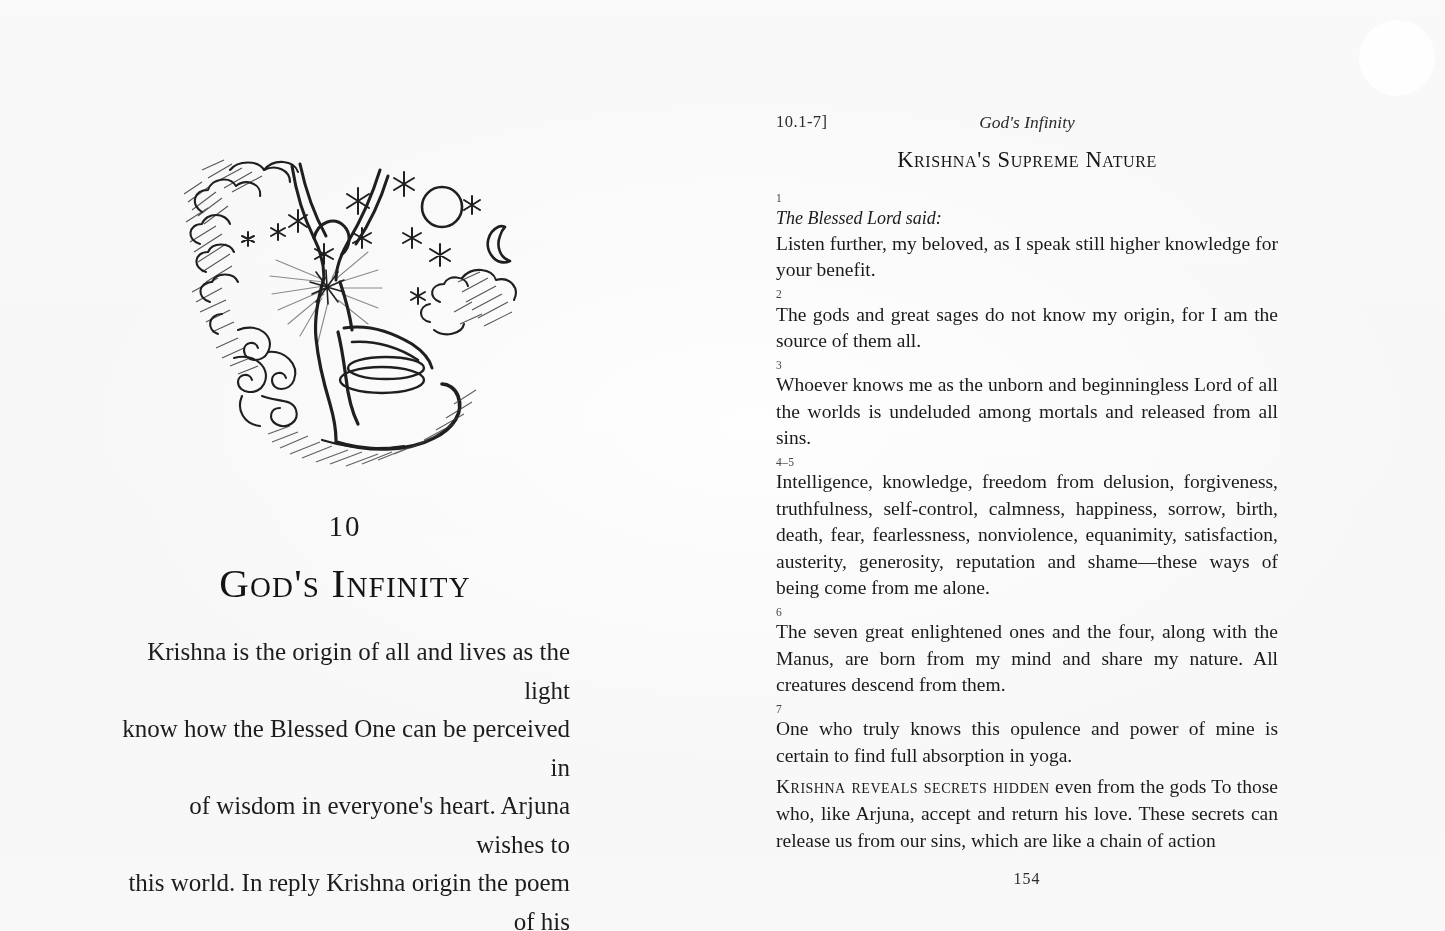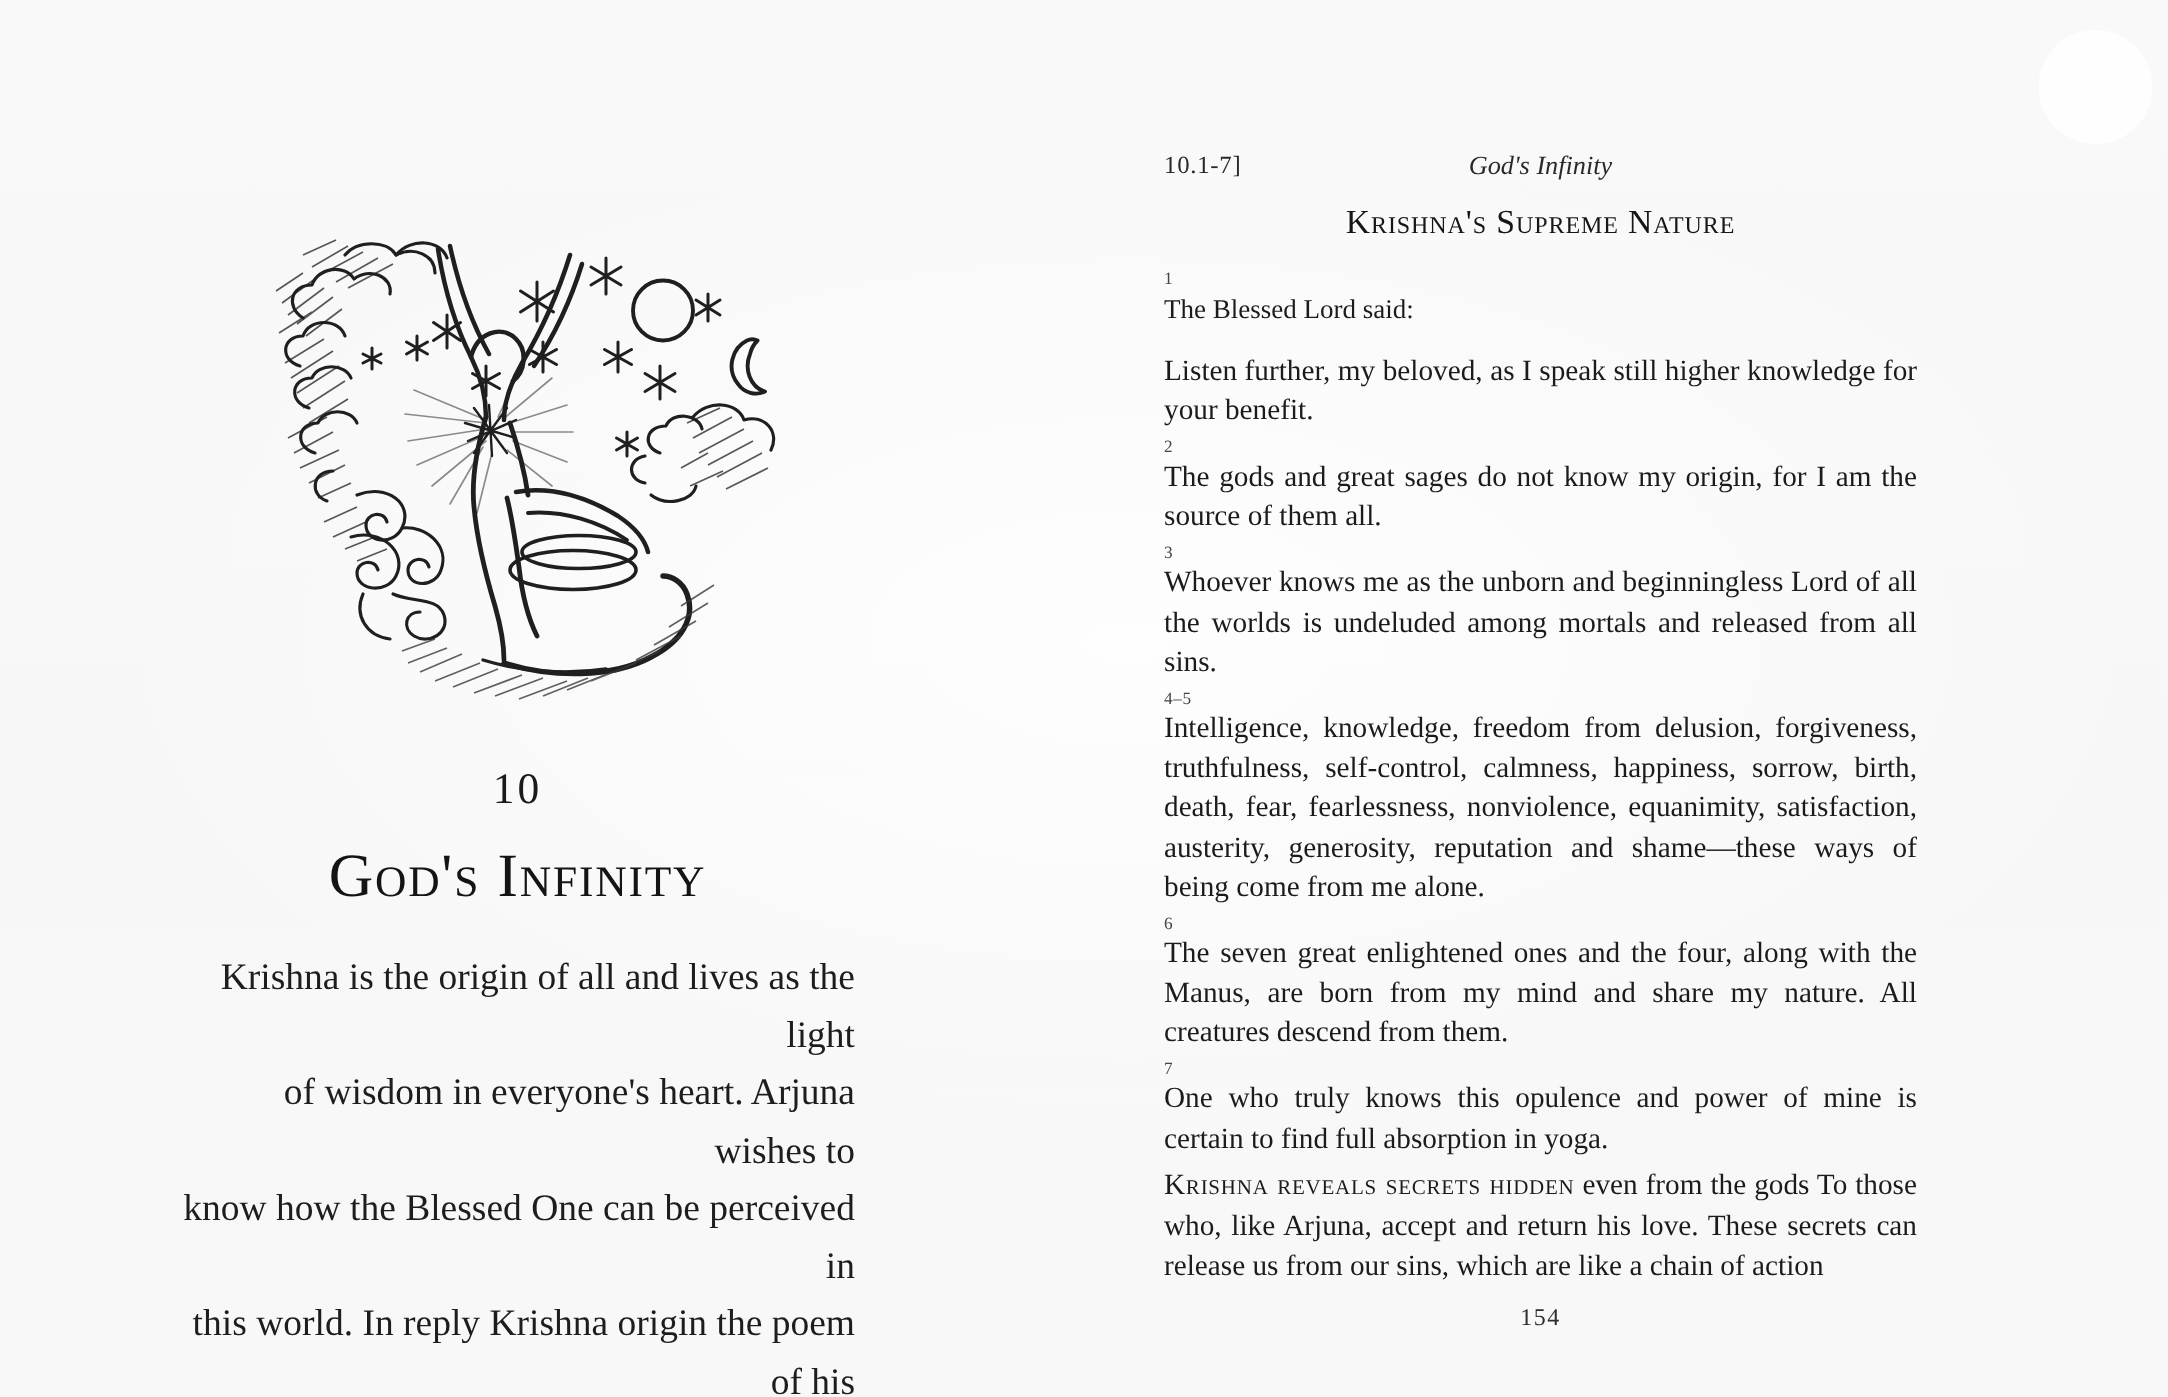--- a/index.html
+++ b/index.html
@@ -87,21 +87,21 @@
     line-height: 1.54;
     margin-top: 26px;
     padding: 0 10px;
     color: #1d1d1d;
   }
 
   
   .right-page {
     position: absolute;
     left: 776px;
-    top: 100px;
+    top: 112px;
     width: 502px;
   }
 
   .running-head {
     position: relative;
     height: 26px;
     font-size: 16.5px;
     color: #2a2a2a;
   }
   .folio-ref {
@@ -140,23 +140,24 @@
     margin-bottom: 1px;
   }
   .verse-text {
     font-size: 19.5px;
     line-height: 1.36;
     text-align: justify;
     color: #1b1b1b;
     margin-bottom: 5px;
   }
   .speaker {
+    font-style: italic;
     font-size: 18px;
     line-height: 1.36;
-    margin-bottom: 17px;
+    margin-bottom: 1px;
     color: #1b1b1b;
   }
 
   .commentary {
     font-size: 19.5px;
     line-height: 1.37;
     text-align: justify;
     color: #1b1b1b;
   }
   .commentary .lead-caps {
@@ -283,22 +284,22 @@
         </g>
       </svg>
     </div>
 
     <div class="chapter-number">10</div>
 
     <div class="chapter-title">God's Infinity</div>
 
     <div class="chapter-summary">
       <div>Krishna is the origin of all and lives as the light</div>
+      <div>know how the Blessed One can be perceived in</div>
       <div>of wisdom in everyone's heart. Arjuna wishes to</div>
-      <div>know how the Blessed One can be perceived in</div>
       <div>this world. In reply Krishna origin the poem of his</div>
       <div>infinite them.</div>
     </div>
   </div>
 
   <div class="right-page">
 
     <div class="running-head">
       <span class="folio-ref">10.1-7]</span>
       <span class="running-title">God's Infinity</span>

